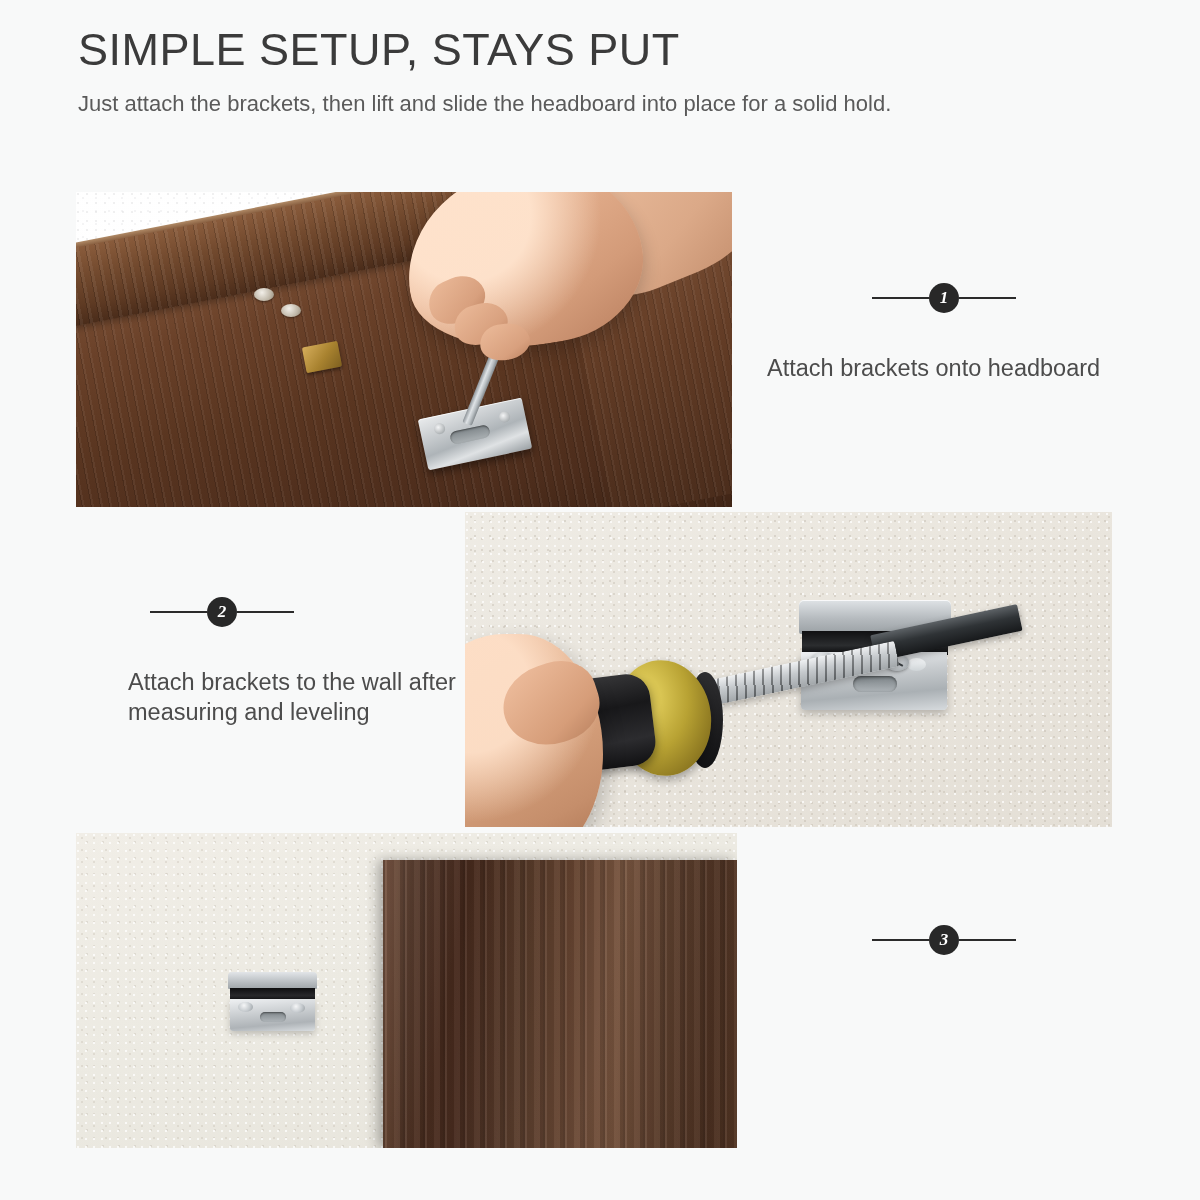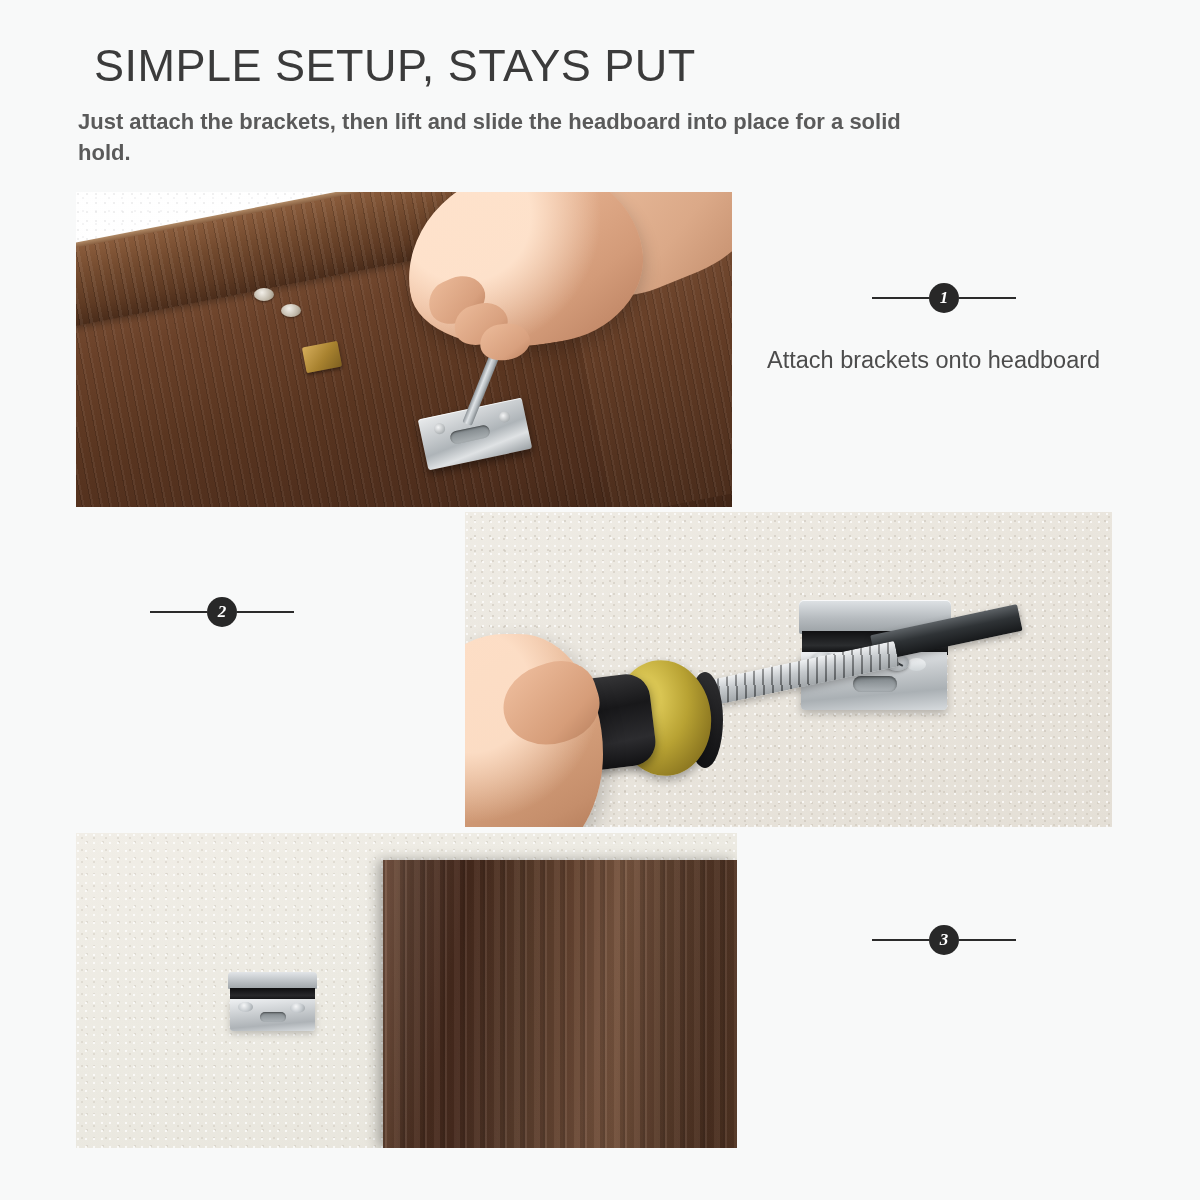--- a/index.html
+++ b/index.html
@@ -9,24 +9,24 @@
     font-family:"Liberation Sans", sans-serif;
     overflow:hidden;
     position:relative;
   }
   .page{position:relative;width:1200px;height:1200px;}
 
   
   .hdr{position:absolute;left:78px;top:26px;width:1000px;}
   .hdr-title{
     font-size:45px;font-weight:300;color:#3b3b3b;
-    letter-spacing:.5px;line-height:1.06;margin:16px;white-space:nowrap;
+    letter-spacing:.5px;line-height:1.06;margin:0;white-space:nowrap;
   }
   .hdr-sub{
-    margin:14px 0 12px 0;font-size:22px;font-weight:700;color:#5a5a5a;
+    margin:14px 0 12px 0;font-size:22px;font-weight:400;color:#5a5a5a;
     line-height:1.42;max-width:830px;
   }
 
   
   .photo{position:absolute;overflow:hidden;background:#eceae6;}
 
   #photo1{left:76px;top:192px;width:656px;height:315px;}
   #photo2{left:465px;top:512px;width:647px;height:315px;}
   #photo3{left:76px;top:833px;width:661px;height:315px;}
 
@@ -211,21 +211,21 @@
   .step-line{height:2px;background:#2b2b2b;}
   .step-line.left{width:57px;}
   .step-line.right{width:57px;}
   .step-badge{
     width:30px;height:30px;border-radius:50%;background:#282828;
     color:#fff;font-size:17px;font-style:italic;font-weight:700;
     display:flex;align-items:center;justify-content:center;
     font-family:"Liberation Serif", serif;flex:none;
   }
   .step-text{
-    margin-top:32px;font-size:23.5px;font-weight:300;color:#4c4c4c;
+    margin-top:40px;font-size:23.5px;font-weight:300;color:#4c4c4c;
     line-height:1.28;
   }
 
   #step1{left:767px;top:283px;width:360px;}
   #step1 .step-marker{margin-left:105px;}
   #step2{left:128px;top:597px;width:340px;}
   #step2 .step-marker{margin-left:22px;}
   #step3{left:767px;top:925px;width:360px;}
   #step3 .step-marker{margin-left:105px;}
 </style>
@@ -319,20 +319,21 @@
     </div>
     <div class="step-text">Attach brackets onto headboard</div>
   </div>
 
   <div class="step" id="step2">
     <div class="step-marker">
       <span class="step-line left"></span>
       <span class="step-badge">2</span>
       <span class="step-line right"></span>
     </div>
+    <div class="step-text">Attach brackets to the wall after measuring and leveling</div>
   </div>
 
   <div class="step" id="step3">
     <div class="step-marker">
       <span class="step-line left"></span>
       <span class="step-badge">3</span>
       <span class="step-line right"></span>
     </div>
   </div>
 

